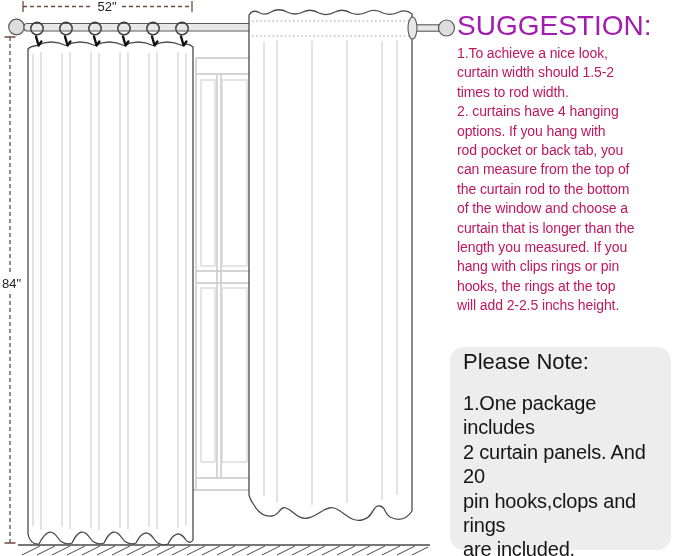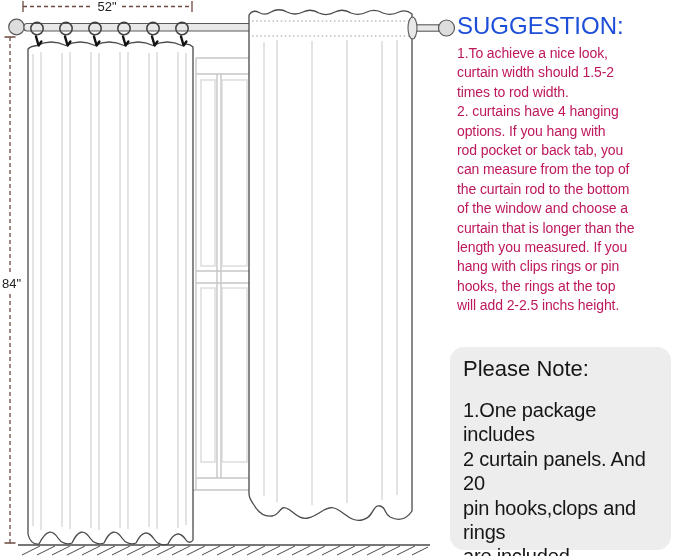--- a/index.html
+++ b/index.html
@@ -2,26 +2,26 @@
 <html><head>
 <meta charset="utf-8">
 <style>
   html,body{margin:0;padding:0;background:#fff;}
   .screen{
     position:relative;width:679px;height:556px;background:#ffffff;overflow:hidden;
     font-family:"Liberation Sans", sans-serif;color:#151515;
   }
   .diagram-svg{position:absolute;left:0;top:0;}
   .suggestion{position:absolute;left:457px;top:11px;width:221px;}
-  .sg-title{font-size:24px;line-height:30px;color:#1d4ed8;}
+  .sg-title{font-size:28px;line-height:30px;color:#a21caf;}
   .sg-body{font-size:14px;line-height:19.4px;letter-spacing:-0.1px;white-space:pre-line;margin-top:3px;color:#be185d;}
   .note-box{
     position:absolute;left:450px;top:347px;width:221px;height:203px;
     background:#ededed;border-radius:14px;box-sizing:border-box;
-    padding:9px 6px 0 13px;
+    padding:2px 6px 0 13px;
   }
   .note-title{font-size:22px;line-height:26px;color:#161616;}
   .note-body{font-size:20px;line-height:24.4px;letter-spacing:-0.2px;white-space:pre-line;margin-top:16px;color:#161616;}
   svg text{font-family:"Liberation Sans", sans-serif;}
 </style>
 </head>
 <body>
 
 <div class="screen">
 

